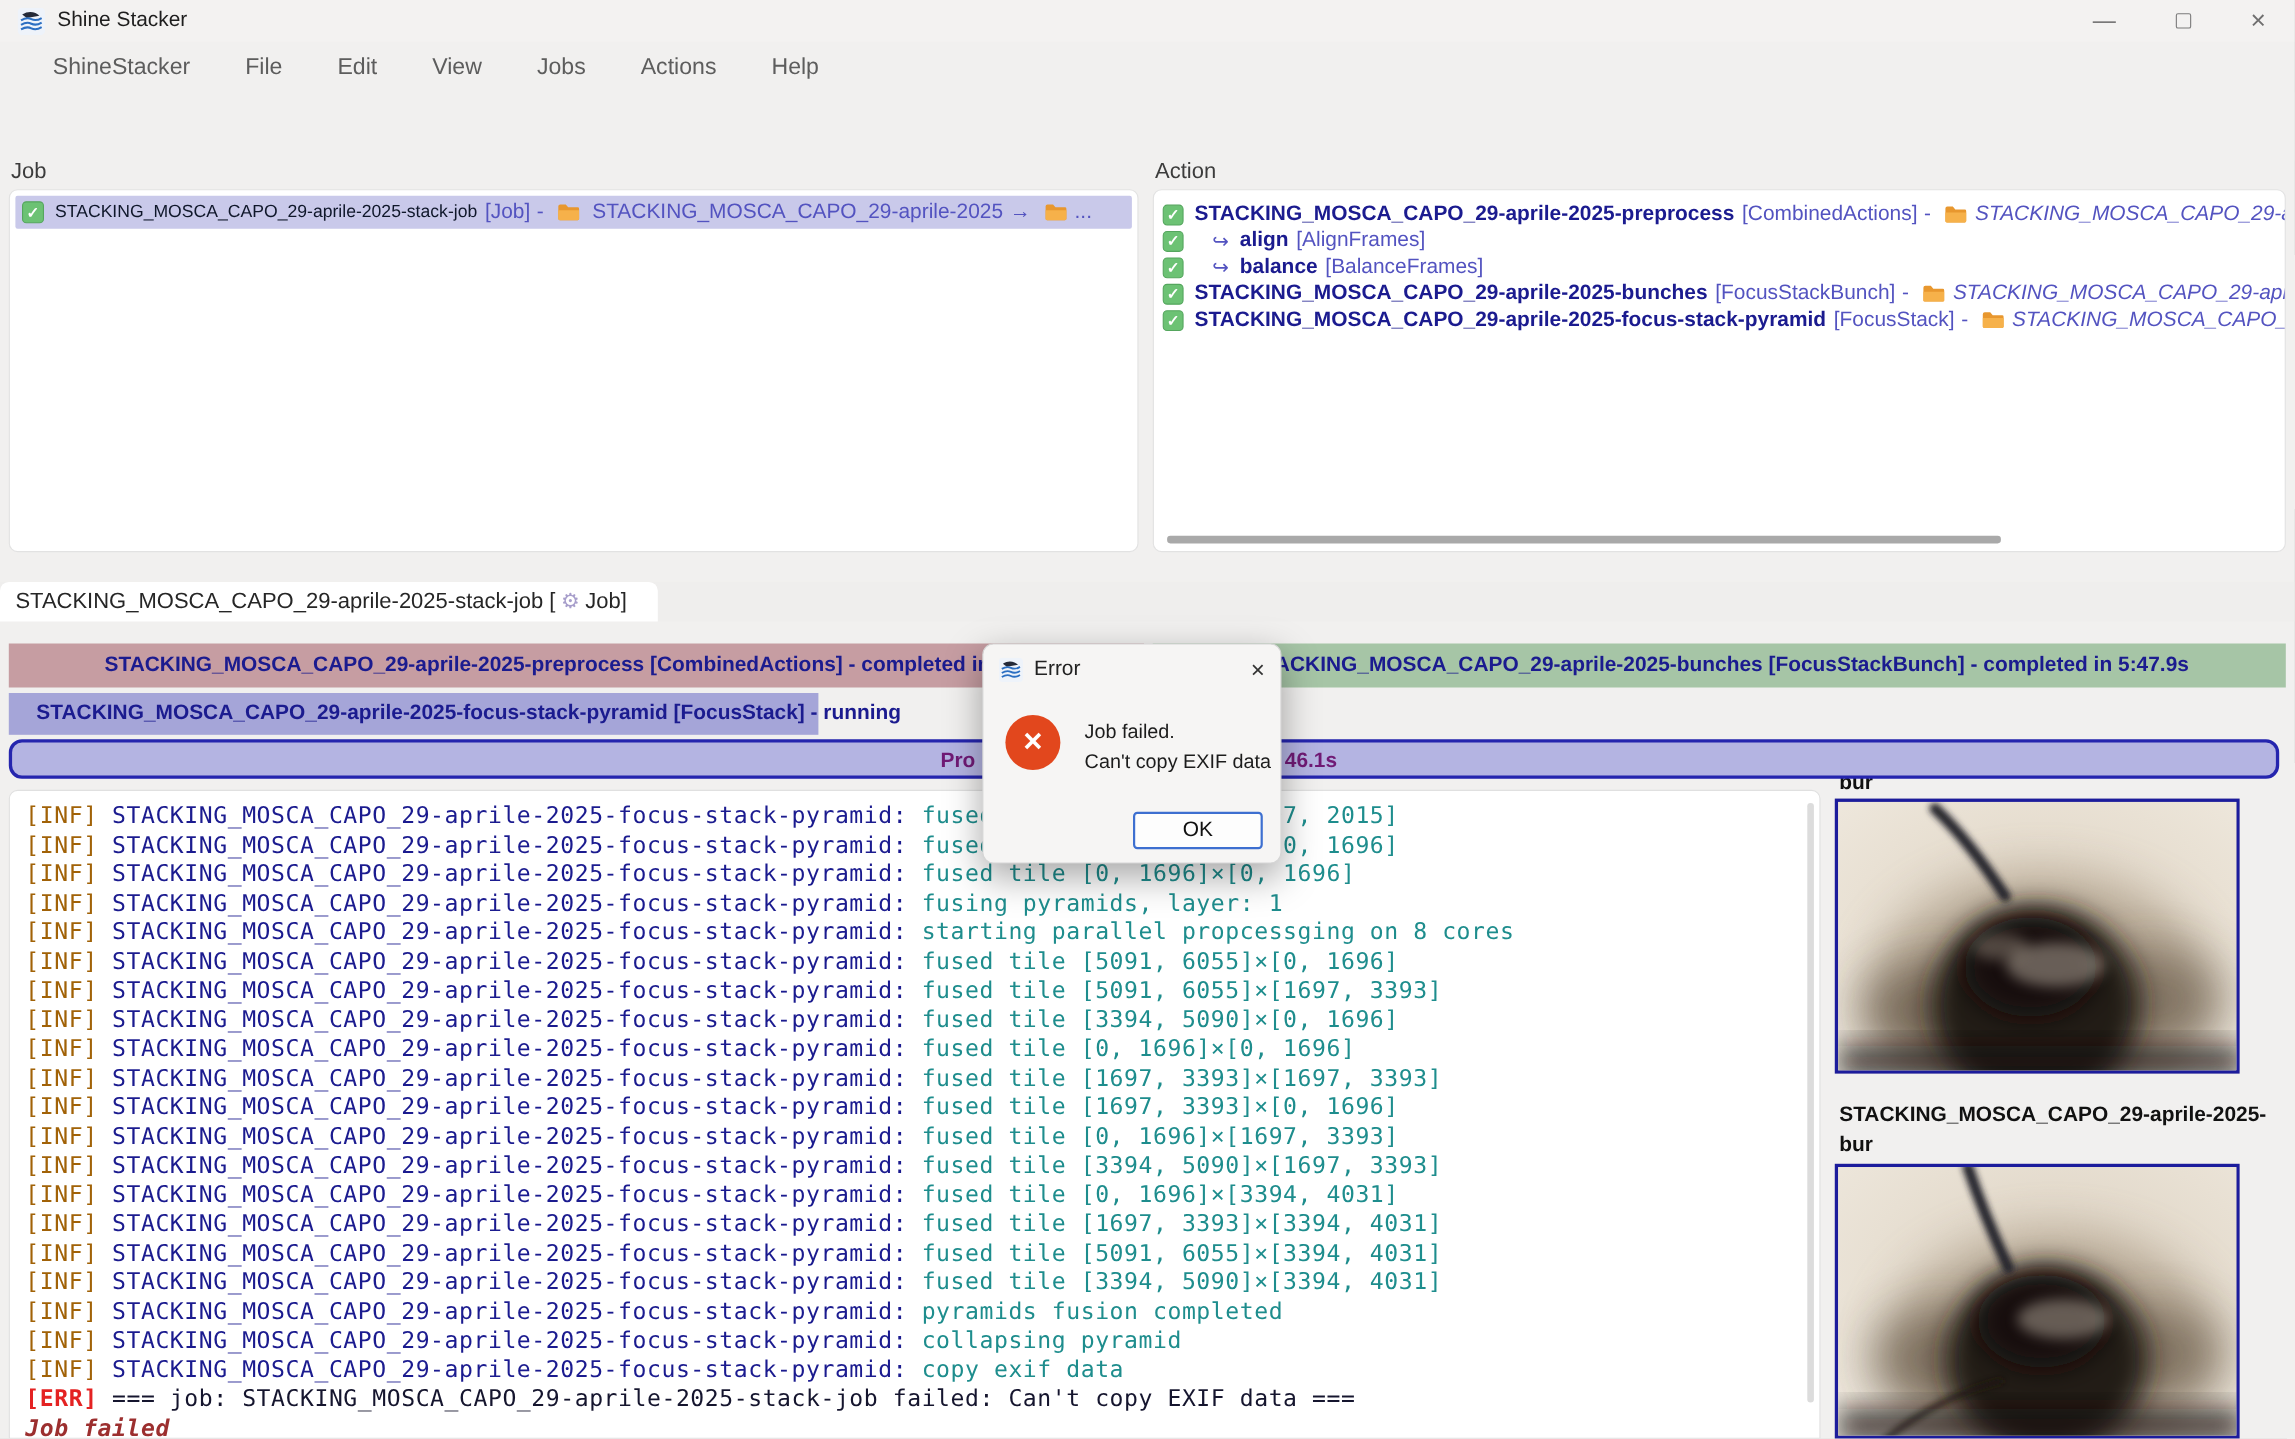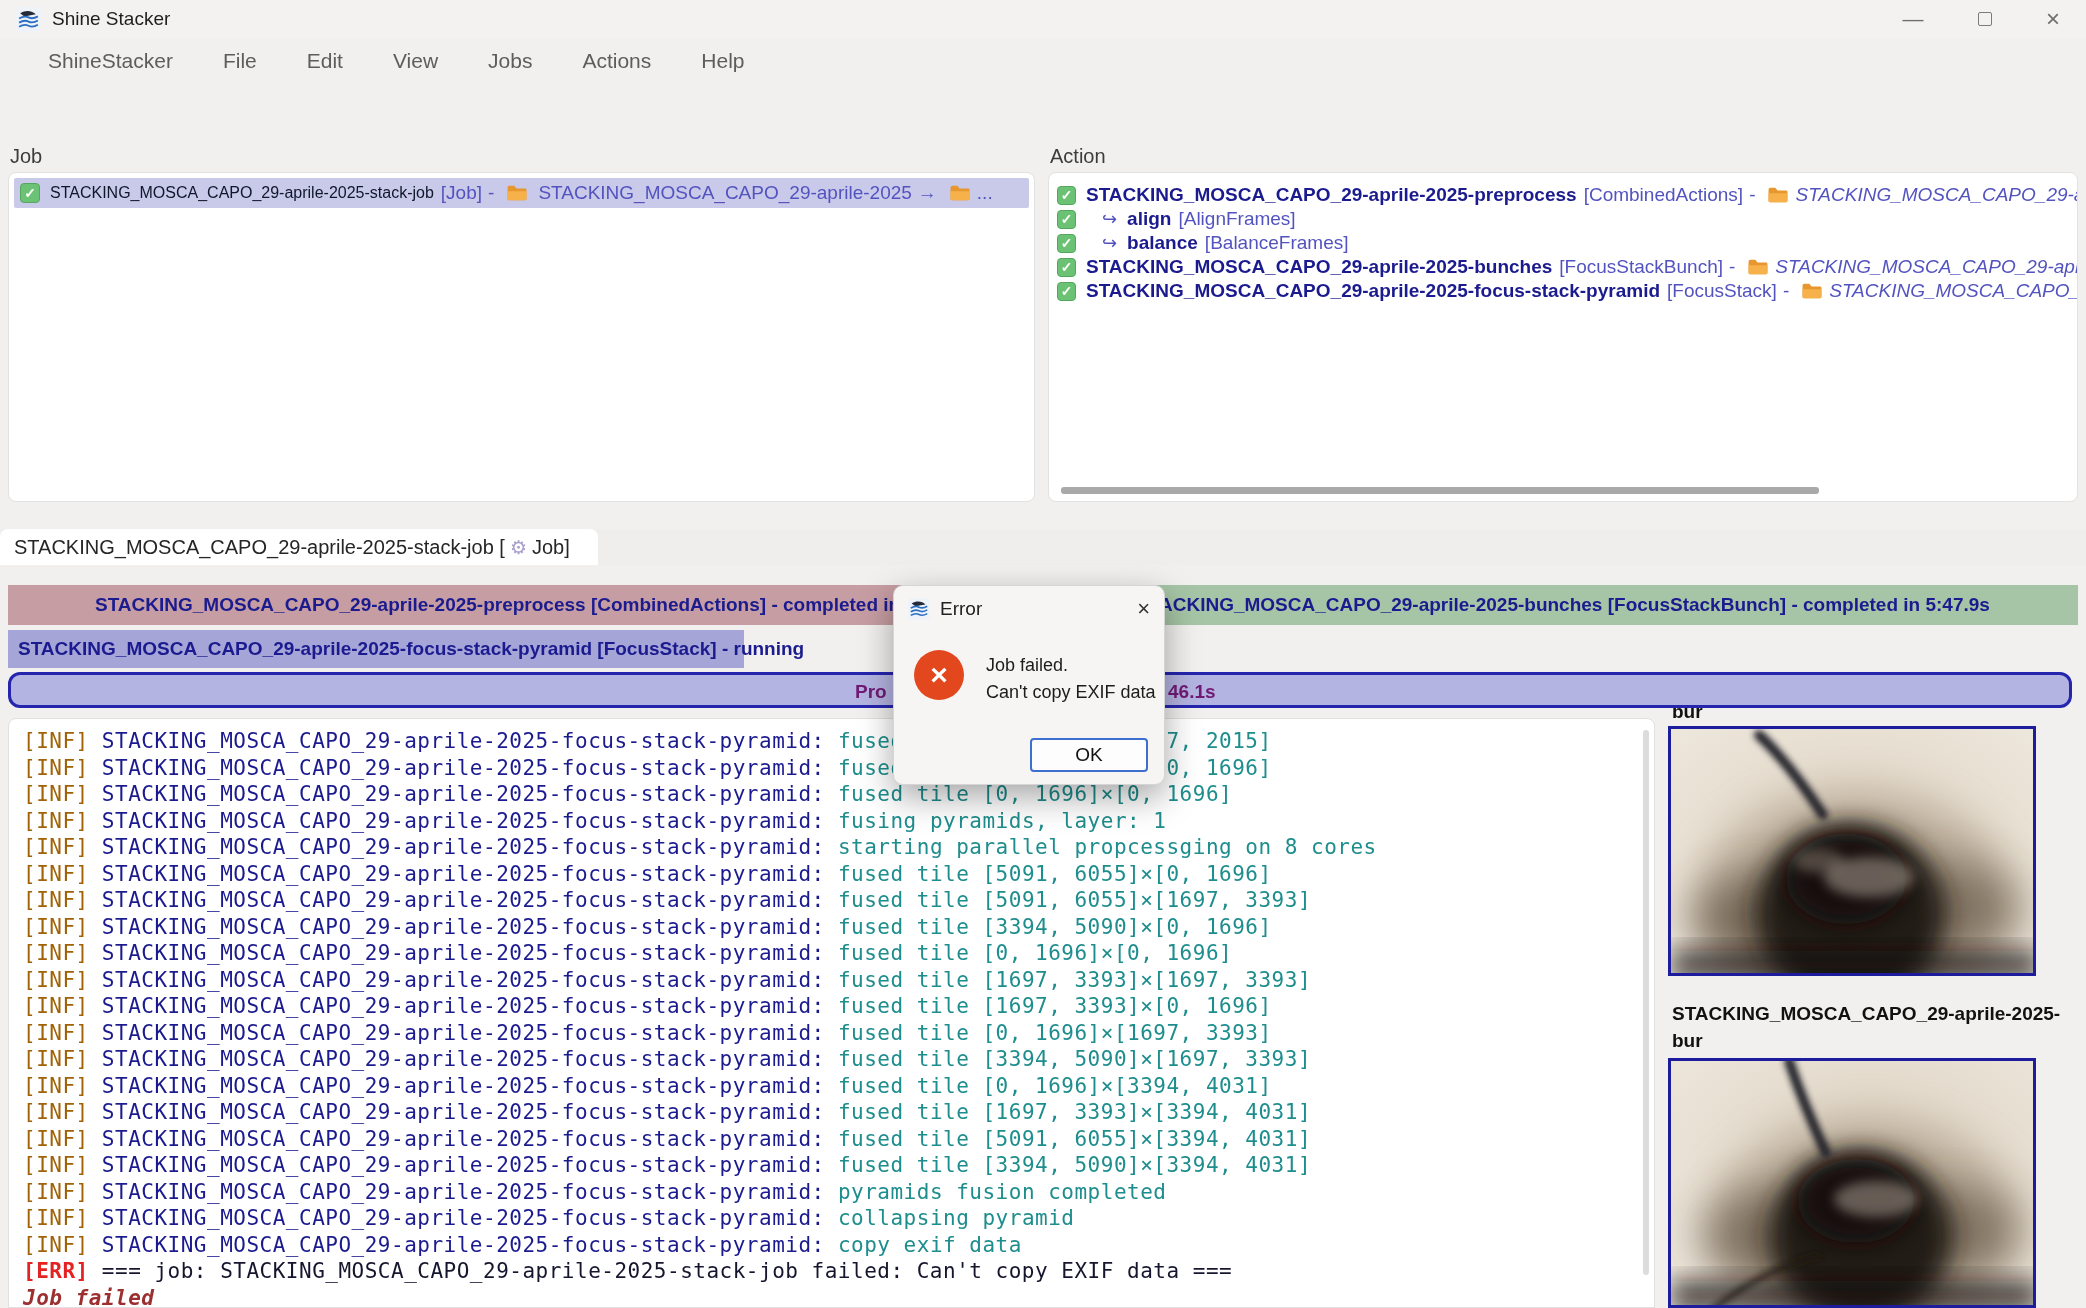--- a/index.html
+++ b/index.html
@@ -60,21 +60,21 @@
   
   #tabbar { position:absolute; left:0; top:529px; width:100%; height:36px; background:#efeeed; }
   #tab-active { position:absolute; left:0; top:529px; width:598px; height:36px; background:#fff; border-radius:8px 8px 0 0; display:flex; align-items:center; padding-left:14px; font-size:20px; color:#262626; white-space:pre; }
   .tab-gear { color:#a79ecb; margin:0 5px; font-size:19px; }
 
   
   .statusbar { position:absolute; height:40px; display:flex; align-items:center; justify-content:center; }
   .bar-text { font-size:19px; font-weight:bold; color:#1b1b8f; white-space:nowrap; }
   #bar-pink { left:8px; top:585px; width:1032px; background:#c69da2; }
   #bar-green { left:1048px; top:585px; width:1030px; background:#a6c5a6; }
-  #bar-purple { left:8px; top:630px; width:736px; height:38px; background:#a5a5d8; justify-content:flex-start; padding-left:10px; }
+  #bar-purple { left:8px; top:630px; width:736px; height:38px; background:#a5a5d8; justify-content:flex-start; padding-left:25px; }
 
   
   #progress { position:absolute; left:8px; top:672px; width:2064px; height:36px; background:#b4b4e2; border:3px solid #2525ae; border-radius:12px; z-index:2; }
   .prog-text { position:absolute; top:681px; font-size:19px; font-weight:bold; color:#701a75; z-index:3; }
   #prog-left { left:855px; } #prog-right { left:1168px; }
 
   
   #log-panel { position:absolute; left:8px; top:718px; width:1647px; height:590px; background:#fff; border:1px solid #e0e0e0; border-radius:8px 8px 0 0; padding:9px 0 0 14px; overflow:hidden; z-index:1; }
   .logline { white-space:pre; font-family:"DejaVu Sans Mono", monospace; font-size:21px; line-height:26.5px; letter-spacing:0.5px; }
   .tag.inf { color:#a16207; }

